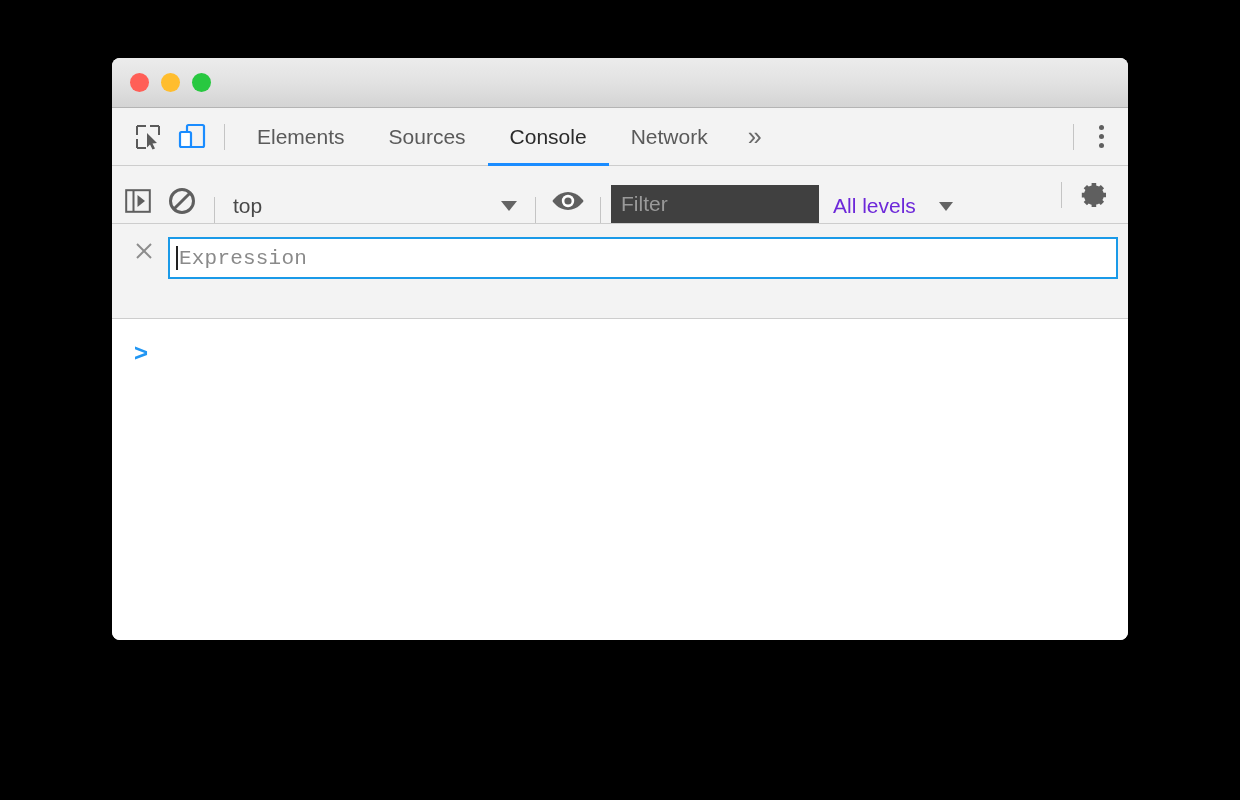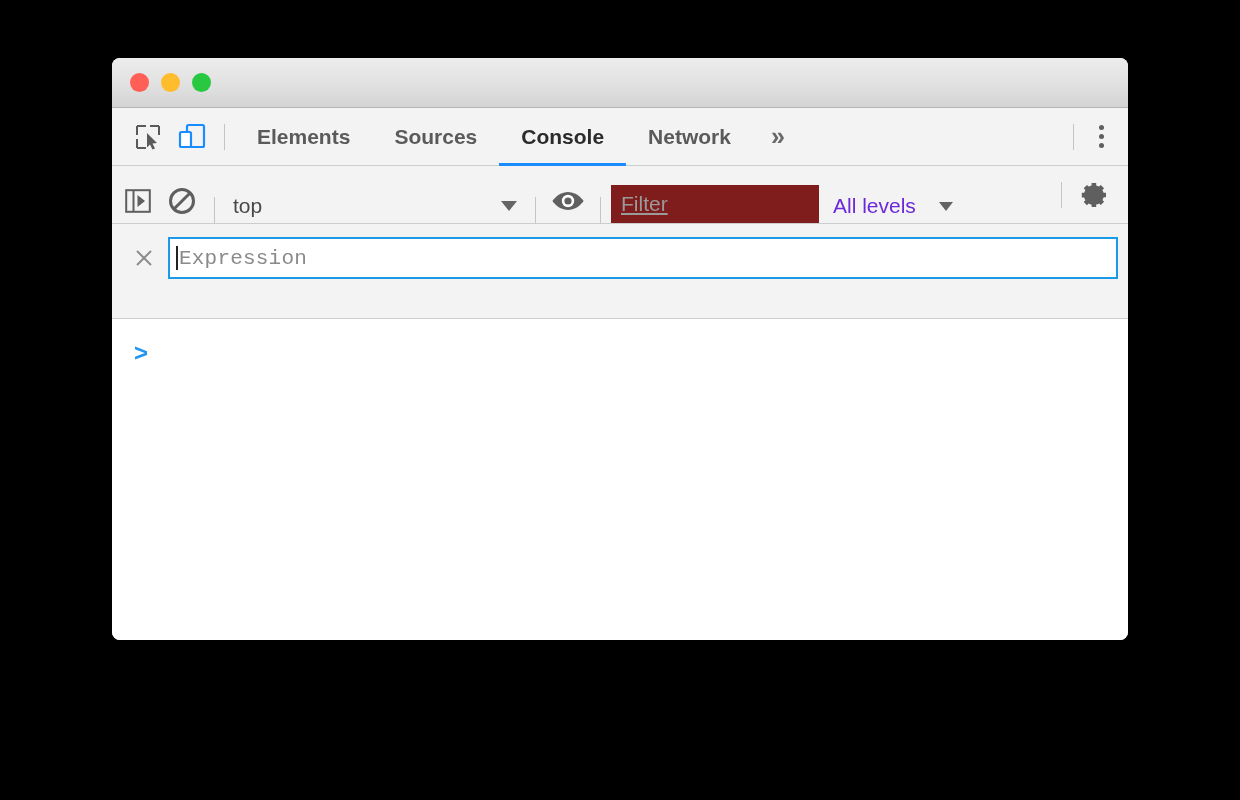--- a/index.html
+++ b/index.html
@@ -87,21 +87,20 @@
   .vsep {
     width: 1px;
     height: 26px;
     background: #c4c4c4;
     margin: 0 10px;
   }
   .tabs {
     display: flex;
     align-items: flex-start;
     height: 100%;
-    font-weight: bold;
   }
   .tab {
     position: relative;
     height: 100%;
     display: flex;
     align-items: center;
     padding: 0 22px;
     font-size: 21px;
     color: #5a5a5a;
     white-space: nowrap;
@@ -180,28 +179,27 @@
   .caret {
     width: 0; height: 0;
     border-left: 8px solid transparent;
     border-right: 8px solid transparent;
     border-top: 10px solid #646464;
     display: block;
   }
   .filter-input {
     width: 208px;
     height: 38px;
-    background: #7f1d1d;
+    background: #404040;
     border: none;
     outline: none;
     font-size: 21px;
     color: #9a9a9a;
     padding: 0 10px;
     font-family: "Liberation Sans", sans-serif;
-    text-decoration: underline;
   }
   .filter-input::placeholder { color: #9a9a9a; opacity: 1; }
   .levels {
     display: flex;
     align-items: center;
     gap: 23px;
     padding: 0 14px;
     font-size: 21px;
     color: #6d28d9;
     height: 34px;
@@ -224,21 +222,21 @@
   
   .live-expression-area {
     flex: 0 0 95px;
     background: #f3f3f3;
     border-bottom: 1px solid #cdcdcd;
     padding: 13px 0 0 0;
     position: relative;
   }
   .live-expression-row {
     display: flex;
-    align-items: center;
+    align-items: flex-start;
     padding-left: 18px;
     padding-right: 10px;
   }
   .close-x {
     width: 28px;
     height: 28px;
     flex: 0 0 28px;
     display: flex;
     align-items: center;
     justify-content: center;

